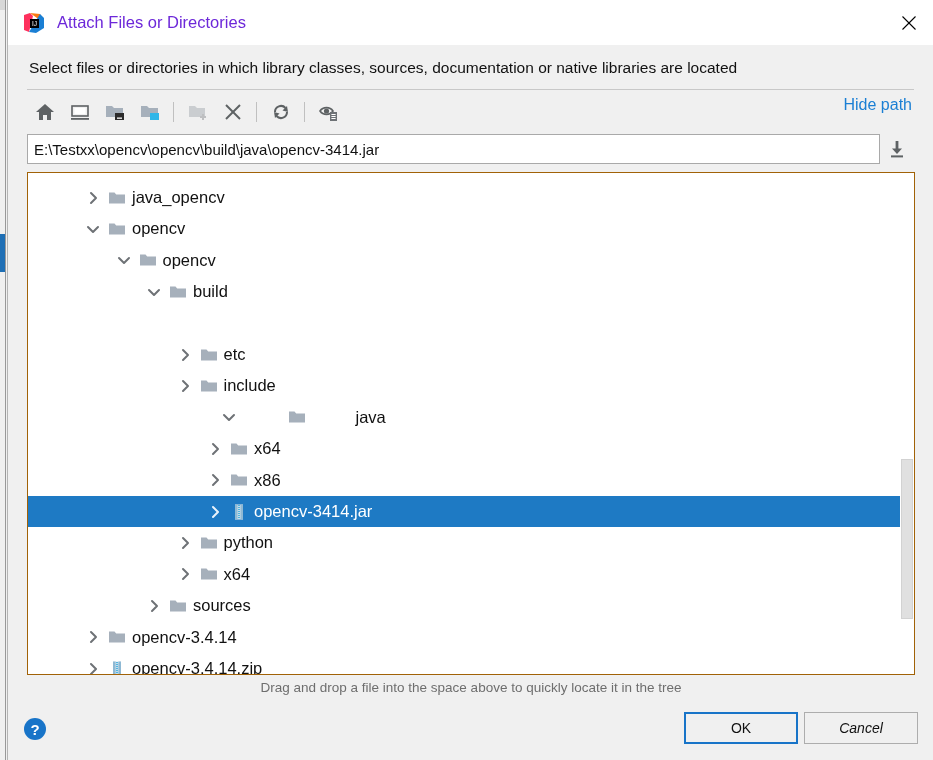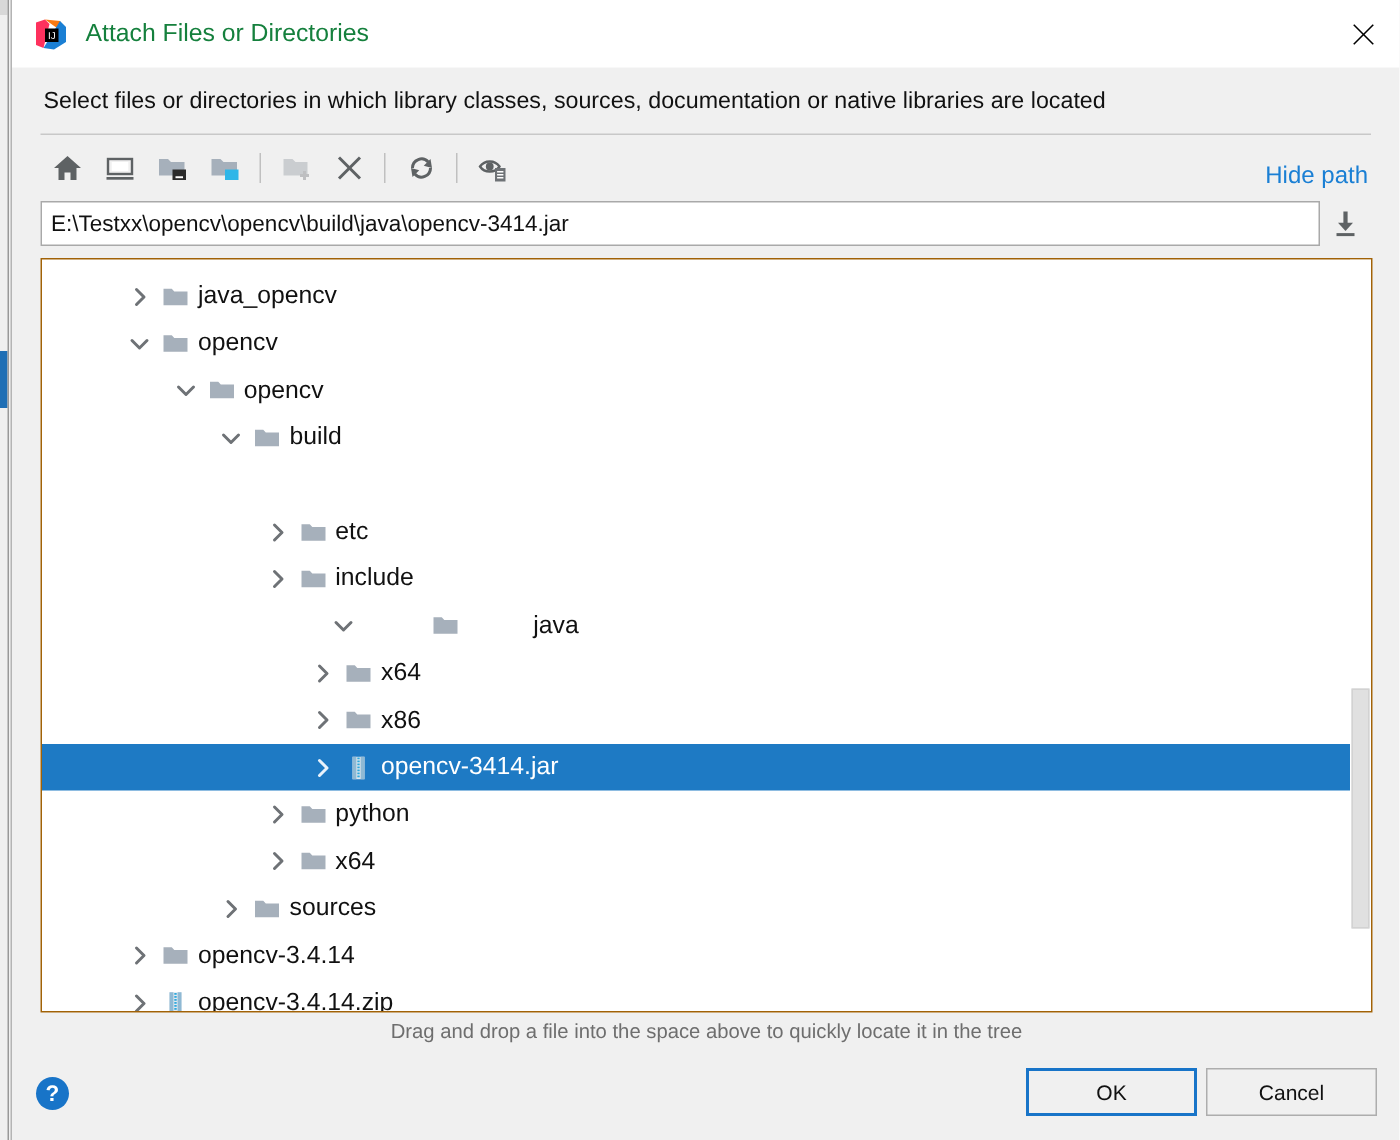--- a/index.html
+++ b/index.html
@@ -47,21 +47,21 @@
     height: 45px;
     background: #ffffff;
     display: flex; align-items: center;
   }
   .ij-icon {
     margin-left: 15px; width: 22px; height: 22px; position: relative; flex: 0 0 auto;
   }
   .title-text {
     margin-left: 12px;
     font-size: 16.5px;
-    color: #15803d;
+    color: #6d28d9;
     white-space: nowrap;
   }
   .close-btn {
     position: absolute; right: 0px; top: 0; width: 48px; height: 45px;
     display: flex; align-items: center; justify-content: center;
     cursor: pointer;
   }
   .close-btn svg { display:block; }
 
   
@@ -82,21 +82,21 @@
   }
   .tb-btn {
     width: 35px; height: 34px;
     display: flex; align-items: center; justify-content: center;
     cursor: pointer;
   }
   .tb-sep {
     width: 1px; height: 20px; background: #c0c0c0; margin: 0 6px;
   }
   .hide-path {
-    position: absolute; right: 2px; top: 19px;
+    position: absolute; right: 2px; top: 6px;
     color: #1a7fd4; font-size: 16px; cursor: pointer;
   }
 
   
   .path-row {
     margin: 0 19px;
     height: 32px;
     display: flex; align-items: center;
   }
   .path-input {
@@ -168,21 +168,21 @@
   .btn {
     position: absolute; top: 12px;
     height: 32px;
     background: #f0f0f0;
     font-size: 14px; color: #111;
     display: flex; align-items: center; justify-content: center;
     cursor: pointer;
     font-family: "Liberation Sans", sans-serif;
   }
   .btn-ok { left: 676px; width: 114px; border: 2px solid #1874c8; }
-  .btn-cancel { left: 796px; width: 114px; border: 1px solid #adadad; }
+  .btn-cancel { left: 796px; width: 114px; border: 1px solid #adadad; font-style: italic; }
 </style>
 </head>
 <body>
 
 <div id="root">
 
   <div class="backdrop-strip">
     <div class="backdrop-accent2"></div>
     <div class="backdrop-accent"></div>
     <div class="backdrop-line"></div>

